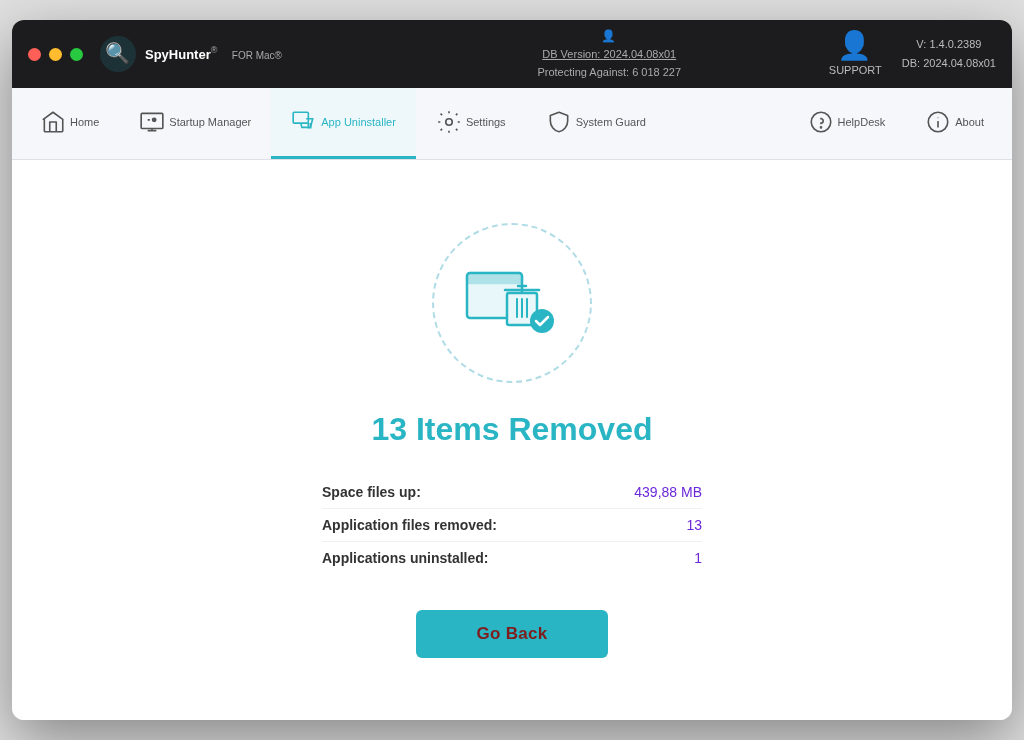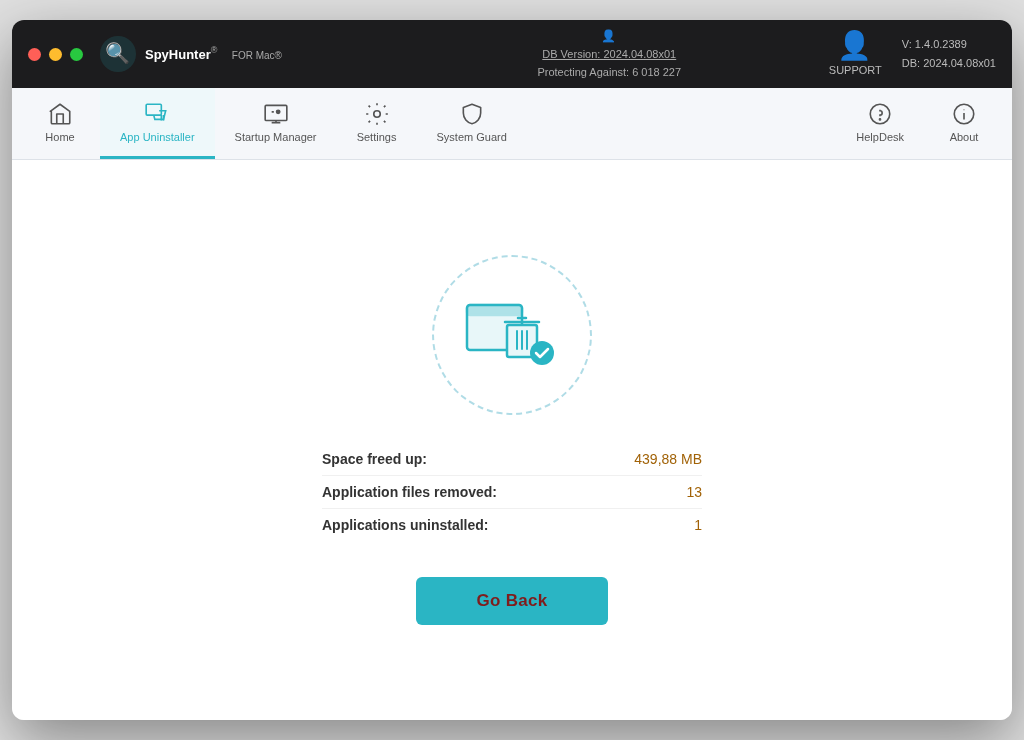--- a/index.html
+++ b/index.html
@@ -76,37 +76,37 @@
       gap: 4px;
       margin-left: 20px;
     }
     .support-person-icon {
       font-size: 28px;
       line-height: 1;
     }
     .version-area {
       color: #bbb;
       font-size: 11px;
-      text-align: left;
+      text-align: center;
       margin-left: 20px;
       line-height: 1.7;
     }
     
     .navbar {
       background: #f5f7fa;
       border-bottom: 1px solid #dde2e8;
       height: 72px;
       display: flex;
       align-items: stretch;
       padding: 0 8px;
       flex-shrink: 0;
     }
     .nav-item {
       display: flex;
-      flex-direction: column;
+      flex-direction: row;
       align-items: center;
       justify-content: center;
       padding: 0 20px;
       cursor: pointer;
       border-bottom: 3px solid transparent;
       gap: 4px;
       min-width: 80px;
     }
     .nav-item.active {
       border-bottom: 3px solid #2ab5c4;
@@ -172,21 +172,21 @@
     .stats-row:last-child {
       border-bottom: none;
     }
     .stats-label {
       font-size: 14px;
       font-weight: 600;
       color: #333;
     }
     .stats-value {
       font-size: 14px;
-      color: #a16207;
+      color: #6d28d9;
     }
     .go-back-btn {
       background: #2ab5c4;
       color: #7f1d1d;
       border: none;
       border-radius: 6px;
       padding: 14px 60px;
       font-size: 17px;
       font-weight: 600;
       cursor: pointer;
@@ -248,37 +248,37 @@
 
     <div class="nav-item">
       <svg class="icon-svg nav-icon" viewBox="0 0 24 24">
         <path d="M3 9.5L12 3l9 6.5V20a1 1 0 01-1 1H5a1 1 0 01-1-1V9.5z" stroke-linejoin="round"></path>
         <path d="M9 21V12h6v9" stroke-linejoin="round"></path>
       </svg>
       <span class="nav-label">Home</span>
     </div>
 
 
-    <div class="nav-item active">
-      <svg class="icon-svg nav-icon" viewBox="0 0 24 24">
-        <rect x="2" y="3" width="14" height="10" rx="1"></rect>
-        <path d="M14 9h6l-2 8H10l-1-4"></path>
-        <path d="M16 13v5M18 13v5"></path>
-      </svg>
-      <span class="nav-label">App Uninstaller</span>
-    </div>
-
     <div class="nav-item">
       <svg class="icon-svg nav-icon" viewBox="0 0 24 24">
         <rect x="2" y="4" width="20" height="14" rx="1"></rect>
         <path d="M8 20h8M12 18v2"></path>
         <circle cx="14" cy="10" r="1.5" fill="currentColor"></circle>
         <path d="M8 10h2"></path>
       </svg>
       <span class="nav-label">Startup Manager</span>
+    </div>
+
+    <div class="nav-item active">
+      <svg class="icon-svg nav-icon" viewBox="0 0 24 24">
+        <rect x="2" y="3" width="14" height="10" rx="1"></rect>
+        <path d="M14 9h6l-2 8H10l-1-4"></path>
+        <path d="M16 13v5M18 13v5"></path>
+      </svg>
+      <span class="nav-label">App Uninstaller</span>
     </div>
 
     <div class="nav-item">
       <svg class="icon-svg nav-icon" viewBox="0 0 24 24">
         <circle cx="12" cy="12" r="3"></circle>
         <path d="M12 2v2M12 20v2M4.22 4.22l1.42 1.42M18.36 18.36l1.42 1.42M2 12h2M20 12h2M4.22 19.78l1.42-1.42M18.36 5.64l1.42-1.42"></path>
       </svg>
       <span class="nav-label">Settings</span>
     </div>
 
@@ -325,24 +325,25 @@
           <line x1="55" y1="36" x2="55" y2="54" stroke="#2ab5c4" stroke-width="2" stroke-linecap="round"></line>
           <line x1="60" y1="36" x2="60" y2="54" stroke="#2ab5c4" stroke-width="2" stroke-linecap="round"></line>
           <line x1="65" y1="36" x2="65" y2="54" stroke="#2ab5c4" stroke-width="2" stroke-linecap="round"></line>
 
           <circle cx="80" cy="58" r="12" fill="#2ab5c4"></circle>
           <path d="M74 58l4 4 8-8" stroke="white" stroke-width="2.5" stroke-linecap="round" stroke-linejoin="round"></path>
         </svg>
       </div>
     </div>
 
+    <div class="result-title">13 Items Removed</div>
 
     <div class="stats-table">
       <div class="stats-row">
-        <span class="stats-label">Space freed up:</span>
+        <span class="stats-label">Space files up:</span>
         <span class="stats-value">439,88 MB</span>
       </div>
       <div class="stats-row">
         <span class="stats-label">Application files removed:</span>
         <span class="stats-value">13</span>
       </div>
       <div class="stats-row">
         <span class="stats-label">Applications uninstalled:</span>
         <span class="stats-value">1</span>
       </div>

